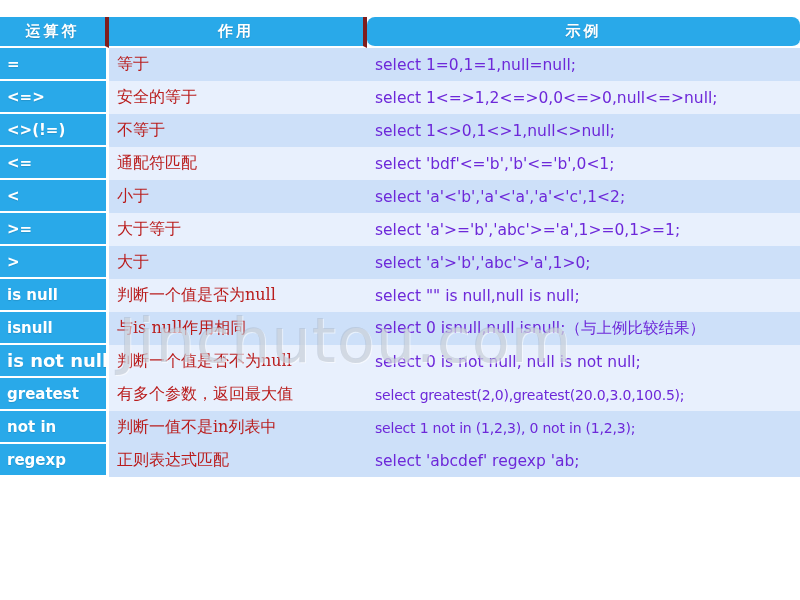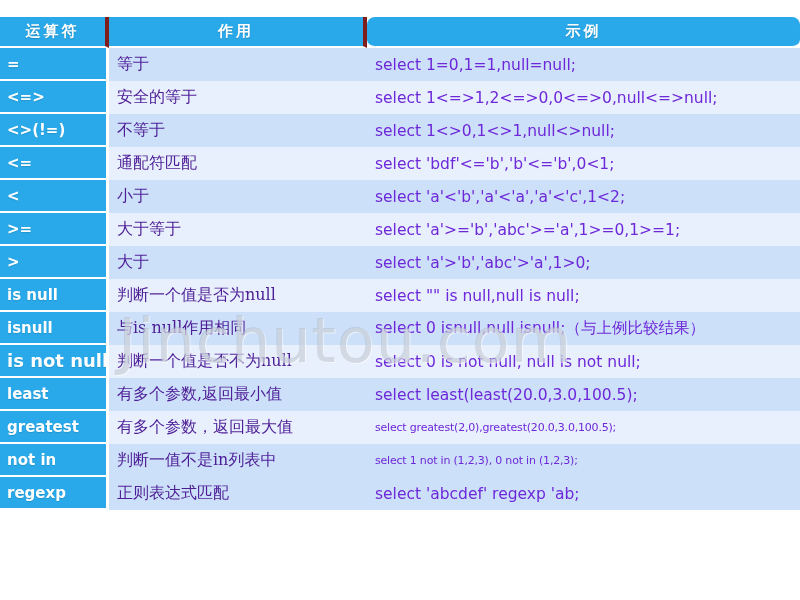--- a/index.html
+++ b/index.html
@@ -92,41 +92,41 @@
     border-right: 3px solid #ffffff;
     white-space: nowrap;
     overflow: hidden;
     text-shadow: 0 1px 1px rgba(0,0,0,0.12);
   }
   td.op-cell.small { font-size: 18px; }
 
   
   td.desc-cell {
     font-size: 16px;
-    color: #4c1d95;
+    color: #b91c1c;
     height: 31px;
     padding: 0 0 0 8px;
     vertical-align: middle;
     white-space: nowrap;
     overflow: hidden;
     font-family: "DejaVu Serif", "Liberation Serif", serif;
   }
 
   
   td.ex-cell {
     font-size: 15.5px;
     color: #6d28d9;
     height: 31px;
     padding: 0 0 0 8px;
     vertical-align: middle;
     white-space: nowrap;
     overflow: hidden;
     font-family: "DejaVu Sans", "Liberation Sans", sans-serif;
   }
-  td.ex-cell.tight { font-size: 11px; letter-spacing: -0.2px; margin-left: 20px; }
+  td.ex-cell.tight { font-size: 14px; letter-spacing: -0.2px; margin-left: 20px; }
 
   
   tr.r-odd  td.desc-cell, tr.r-odd  td.ex-cell { background: #cde0f9; }
   tr.r-even td.desc-cell, tr.r-even td.ex-cell { background: #e8f0fd; }
 
   
   tbody tr:last-child td.op-cell { border-bottom: 2px solid #ffffff; }
 </style>
 </head>
 <body>
@@ -193,25 +193,20 @@
           <tr class="r-odd">
             <td class="op-cell">isnull</td>
             <td class="desc-cell">与is null作用相同</td>
             <td class="ex-cell">select 0 isnull,null isnull;（与上例比较结果）</td>
           </tr>
           <tr class="r-even">
             <td class="op-cell small">is not null</td>
             <td class="desc-cell">判断一个值是否不为null</td>
             <td class="ex-cell">select 0 is not null, null is not null;</td>
           </tr>
-          <tr class="r-odd">
-            <td class="op-cell">least</td>
-            <td class="desc-cell">有多个参数,返回最小值</td>
-            <td class="ex-cell">select least(least(20.0,3.0,100.5);</td>
-          </tr>
           <tr class="r-even">
             <td class="op-cell">greatest</td>
             <td class="desc-cell">有多个参数，返回最大值</td>
             <td class="ex-cell tight">select greatest(2,0),greatest(20.0,3.0,100.5);</td>
           </tr>
           <tr class="r-odd">
             <td class="op-cell">not in</td>
             <td class="desc-cell">判断一值不是in列表中</td>
             <td class="ex-cell tight">select 1 not in (1,2,3),  0 not in (1,2,3);</td>
           </tr>

